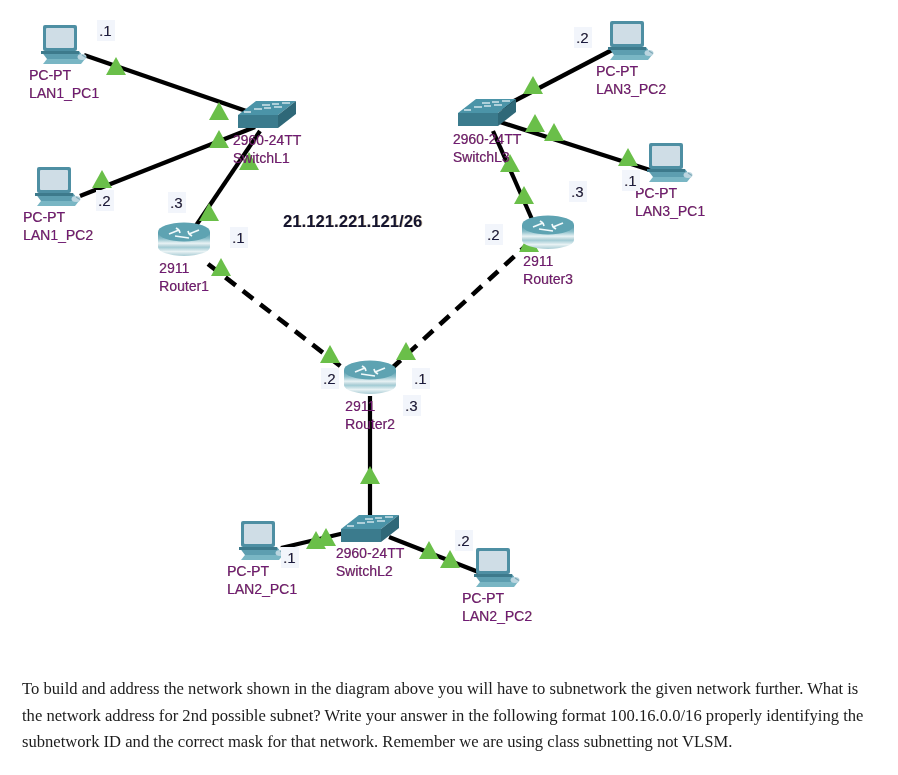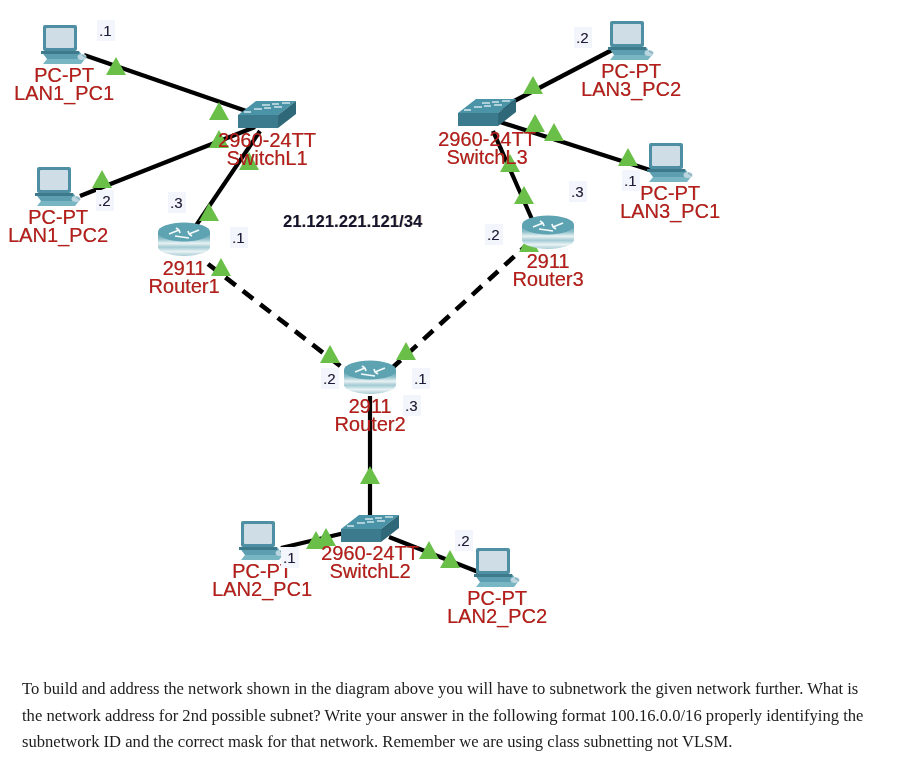--- a/index.html
+++ b/index.html
@@ -31,24 +31,23 @@
     width: 0; height: 0;
   }
   .node-icon {
     position: absolute;
     transform: translate(-50%, -50%);
   }
   .node-label {
     position: absolute;
     left: 50%;
     transform: translateX(-50%);
-    text-align: center;
     white-space: nowrap;
-    color: #b91c1c;
-    font-size: 20px;
+    color: #701a75;
+    font-size: 14px;
     line-height: 17.5px;
     font-family: "Liberation Sans", sans-serif;
     text-shadow: 0.4px 0 0 rgba(90,70,20,0.55);
   }
   .node-label span { display: block; }
   .iface {
     position: absolute;
     font-size: 15px;
     line-height: 15px;
     color: #1b1b40;
@@ -126,21 +125,21 @@
       <polygon points="554,123 564,141 544,141"></polygon>
       <polygon points="628,148 638,166 618,166"></polygon>
       <polygon points="370,466 380,484 360,484"></polygon>
       <polygon points="316,531 326,549 306,549"></polygon>
       <polygon points="429,541 439,559 419,559"></polygon>
       <polygon points="450,550 460,568 440,568"></polygon>
       <polygon points="326,528 336,546 316,546"></polygon>
     </g>
   </svg>
 
-  <div class="net-label" style="left:283px; top:212px;">21.121.221.121/34</div>
+  <div class="net-label" style="left:283px; top:212px;">21.121.221.121/26</div>
 
   <div class="node" style="left:64px; top:45px;">
     <div class="node-icon" style="left:0; top:0;">
       <svg class="pc-svg" width="54" height="44" viewBox="0 0 54 44">
         <rect x="6" y="2" width="34" height="26" rx="2" fill="#4e8fa3"></rect>
         <rect x="9" y="5" width="28" height="20" rx="1" fill="#cfdde6"></rect>
         <path d="M4 28 h38 l6 8 H10 Z" fill="#5d9eb0"></path>
         <path d="M10 36 h38 l-4 5 H6 Z" fill="#79b6c4"></path>
         <path d="M4 28 h38 v3 H4 Z" fill="#3d7a8c"></path>
         <ellipse cx="45" cy="34" rx="4.5" ry="3" fill="#bcd6e0"></ellipse>

